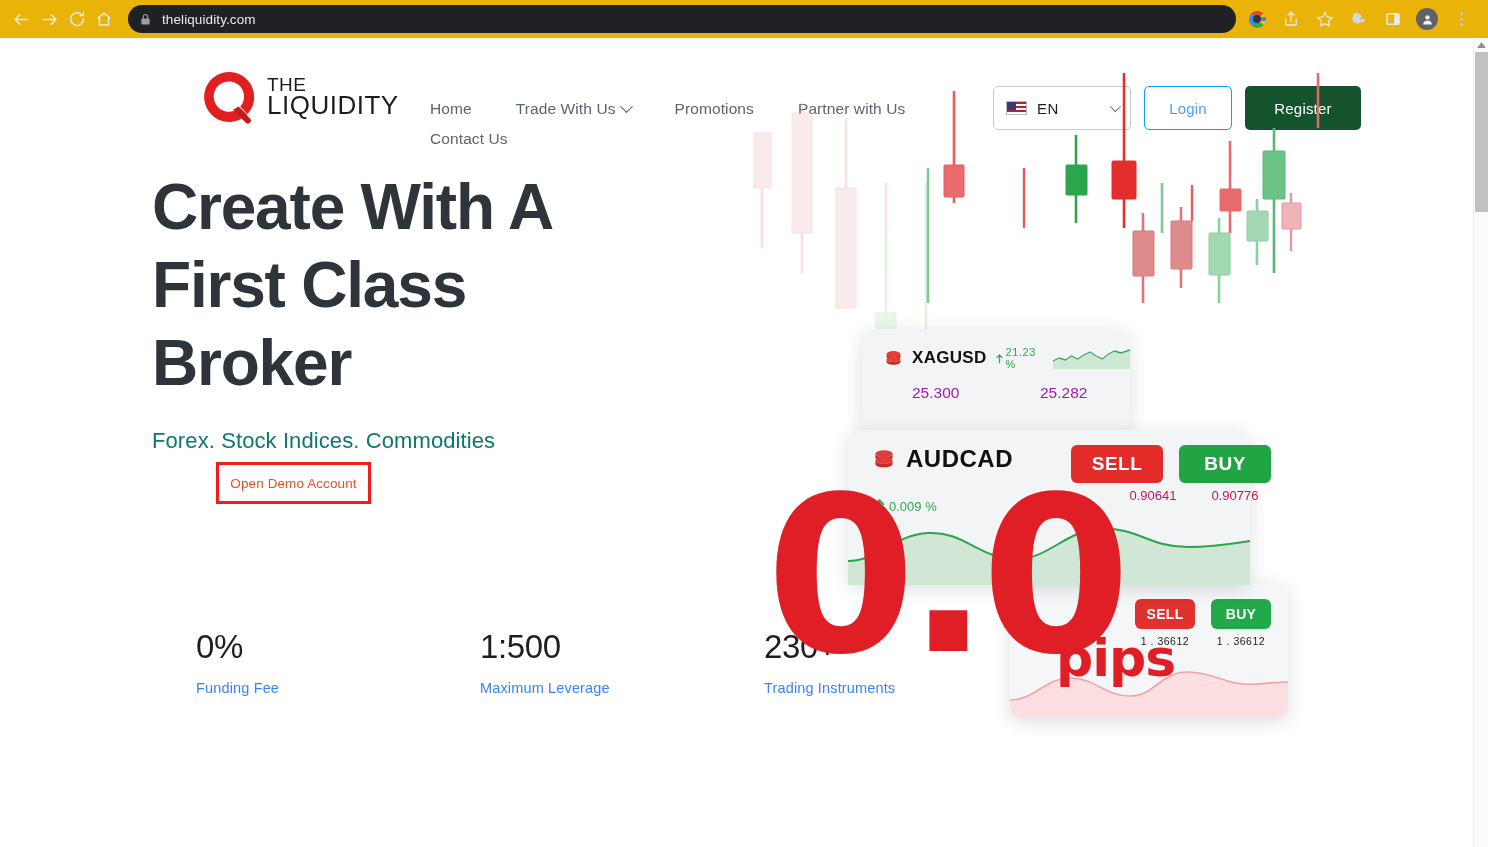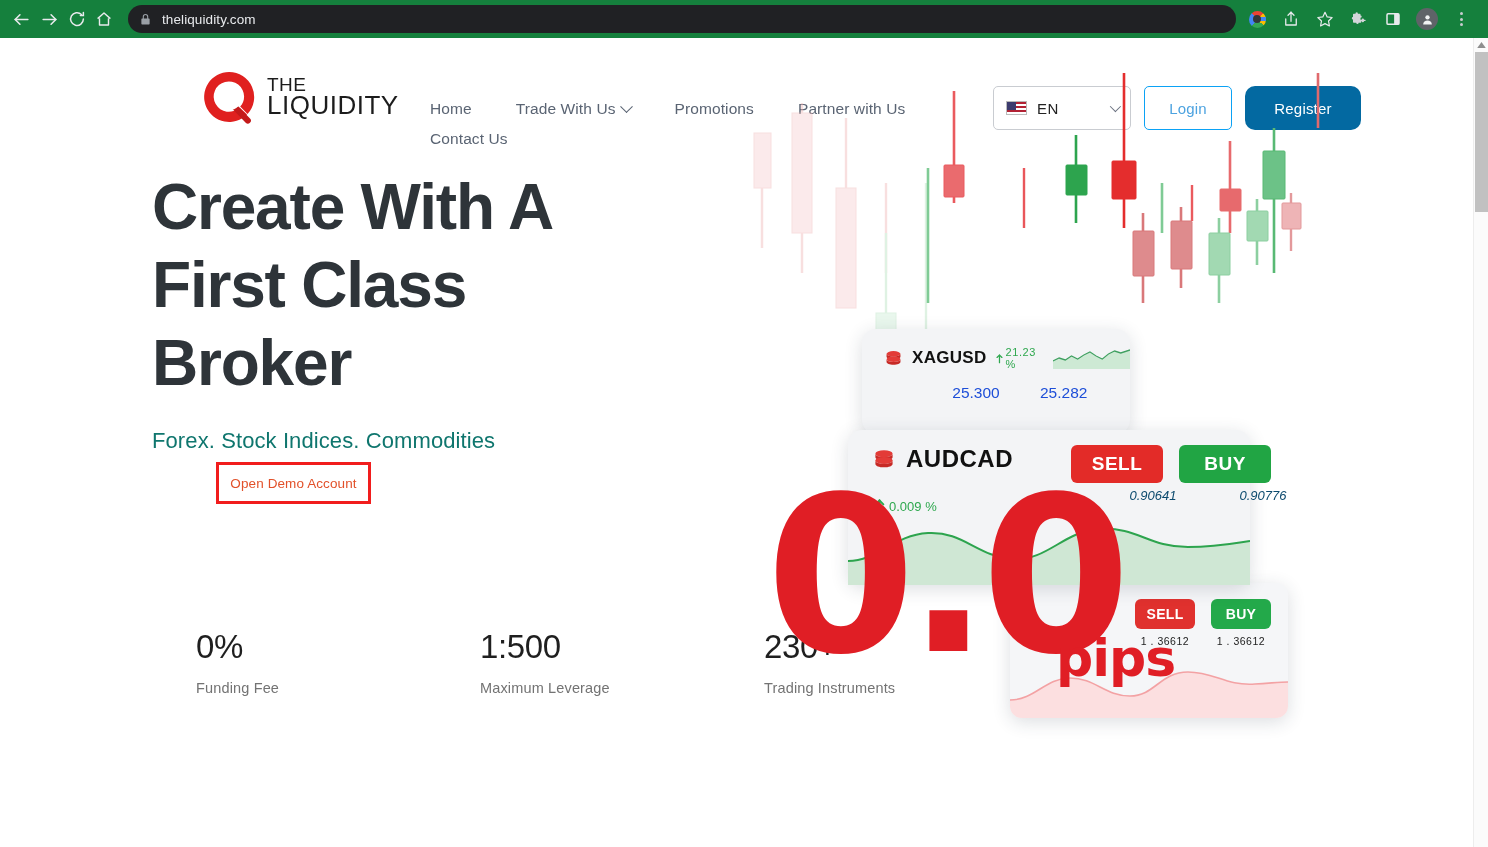--- a/index.html
+++ b/index.html
@@ -7,21 +7,21 @@
     width: 1488px; height: 847px;
     overflow: hidden;
     font-family: "Liberation Sans", sans-serif;
     background: #ffffff;
   }
 
   
   .browser-bar {
     position: absolute; top: 0; left: 0;
     width: 1488px; height: 38px;
-    background: #15803d;
+    background: #eab308;
     display: flex; align-items: center;
     padding: 0 10px;
   }
   .nav-btn {
     width: 30px; height: 30px;
     display: flex; align-items: center; justify-content: center;
     margin-right: 4px;
     border-radius: 50%;
   }
   .nav-btn svg { display: block; }
@@ -190,22 +190,22 @@
     border: 1px solid #0ba2f5;
     border-radius: 5px;
     background: #fff;
     color: #4da3e0;
     font-size: 15px;
     display: flex; align-items: center; justify-content: center;
     letter-spacing: 0.2px;
   }
   .btn-register {
     width: 116px; height: 44px;
-    border-radius: 10px;
-    background: #0369a1;
+    border-radius: 5px;
+    background: #14532d;
     color: #ffffff;
     font-size: 15px;
     display: flex; align-items: center; justify-content: center;
     letter-spacing: 0.2px;
   }
 
   
   .hero { position: absolute; top: 130px; left: 0; width: 1473px; height: 679px; }
 
   .hero-left { position: absolute; left: 152px; top: 130px; width: 620px; }
@@ -246,21 +246,21 @@
   
   .stats {
     position: absolute; left: 196px; top: 591px;
     display: flex; gap: 0;
   }
   .stat { width: 284px; }
   .stat-value {
     font-size: 33px; color: #1f1f1f; font-weight: 400;
     letter-spacing: -0.4px; line-height: 1.1;
   }
-  .stat-label { margin-top: 15px; font-size: 14.5px; color: #737373; letter-spacing: 0.15px; }
+  .stat-label { margin-top: 15px; font-size: 14.5px; color: #3b82f6; letter-spacing: 0.15px; }
 
   
   .hero-art {
     position: absolute; left: 740px; top: 35px;
     width: 580px; height: 520px;
   }
   .hero-art svg { display: block; }
 
   .card {
     position: absolute;
@@ -276,21 +276,21 @@
   }
   .card-xag .crow1 {
     display: flex; align-items: center; gap: 9px;
     padding: 17px 0 0 22px;
   }
   .sym-name { font-size: 17px; font-weight: 700; color: #111; letter-spacing: 0.3px; }
   .pct { font-size: 11px; color: #2fa84f; letter-spacing: 0.6px; display:flex; align-items:center; gap:3px;}
   .spark { width: 98px; height: 22px; margin-left: 4px; }
   .card-xag .crow2 {
     display: flex; padding: 14px 0 0 0;
-    font-size: 15.5px; color: #1d4ed8; font-weight: 500; text-align: center;
+    font-size: 15.5px; color: #a21caf; font-weight: 500;
   }
   .card-xag .crow2 .p1 { margin-left: 50px; width: 128px; }
   .card-xag .crow2 .p2 { }
 
   
   .card-back {
     left: 1010px; top: 545px;
     width: 278px; height: 135px;
     background: #f5f6f8;
     border-radius: 12px;
@@ -320,22 +320,22 @@
   .aud-left { display:flex; flex-direction: column; gap: 21px; }
   .aud-name-row { display:flex; align-items:center; gap: 10px; }
   .aud-name { font-size: 24px; font-weight: 700; color: #111; letter-spacing: 0.5px; }
   .aud-pct { font-size: 13px; color: #2fa84f; display:flex; align-items:center; gap:4px; margin-top: 4px; margin-left: 2px;}
   .aud-btns { display:flex; gap: 16px; margin-left: 58px; }
   .pill-lg { width: 92px; height: 38px; border-radius: 6px;
     display:flex; align-items:center; justify-content:center;
     color:#fff; font-size: 19px; font-weight: 700; letter-spacing:0.5px; }
   .pill-lg.sell { background: #e32b28; }
   .pill-lg.buy { background: #21a544; }
-  .aud-prices { position:absolute; left: 270px; top: 58px; display:flex; gap: 40px;
-    font-size: 13px; color: #0c4a6e; font-weight: 500; font-style: italic; }
+  .aud-prices { position:absolute; left: 270px; top: 58px; display:flex; gap: 12px;
+    font-size: 13px; color: #be185d; font-weight: 500; }
   .aud-prices span { width: 70px; text-align:center; }
   .card-aud .wave-green { position:absolute; left: 0; bottom: 0; width: 402px; height: 72px; }
 
   
   .bigzero {
     position: absolute; left: 766px; top: 455px;
     font-size: 215px; line-height: 0.78;
     font-weight: 800;
     color: #e01e25;
     letter-spacing: -8px;

